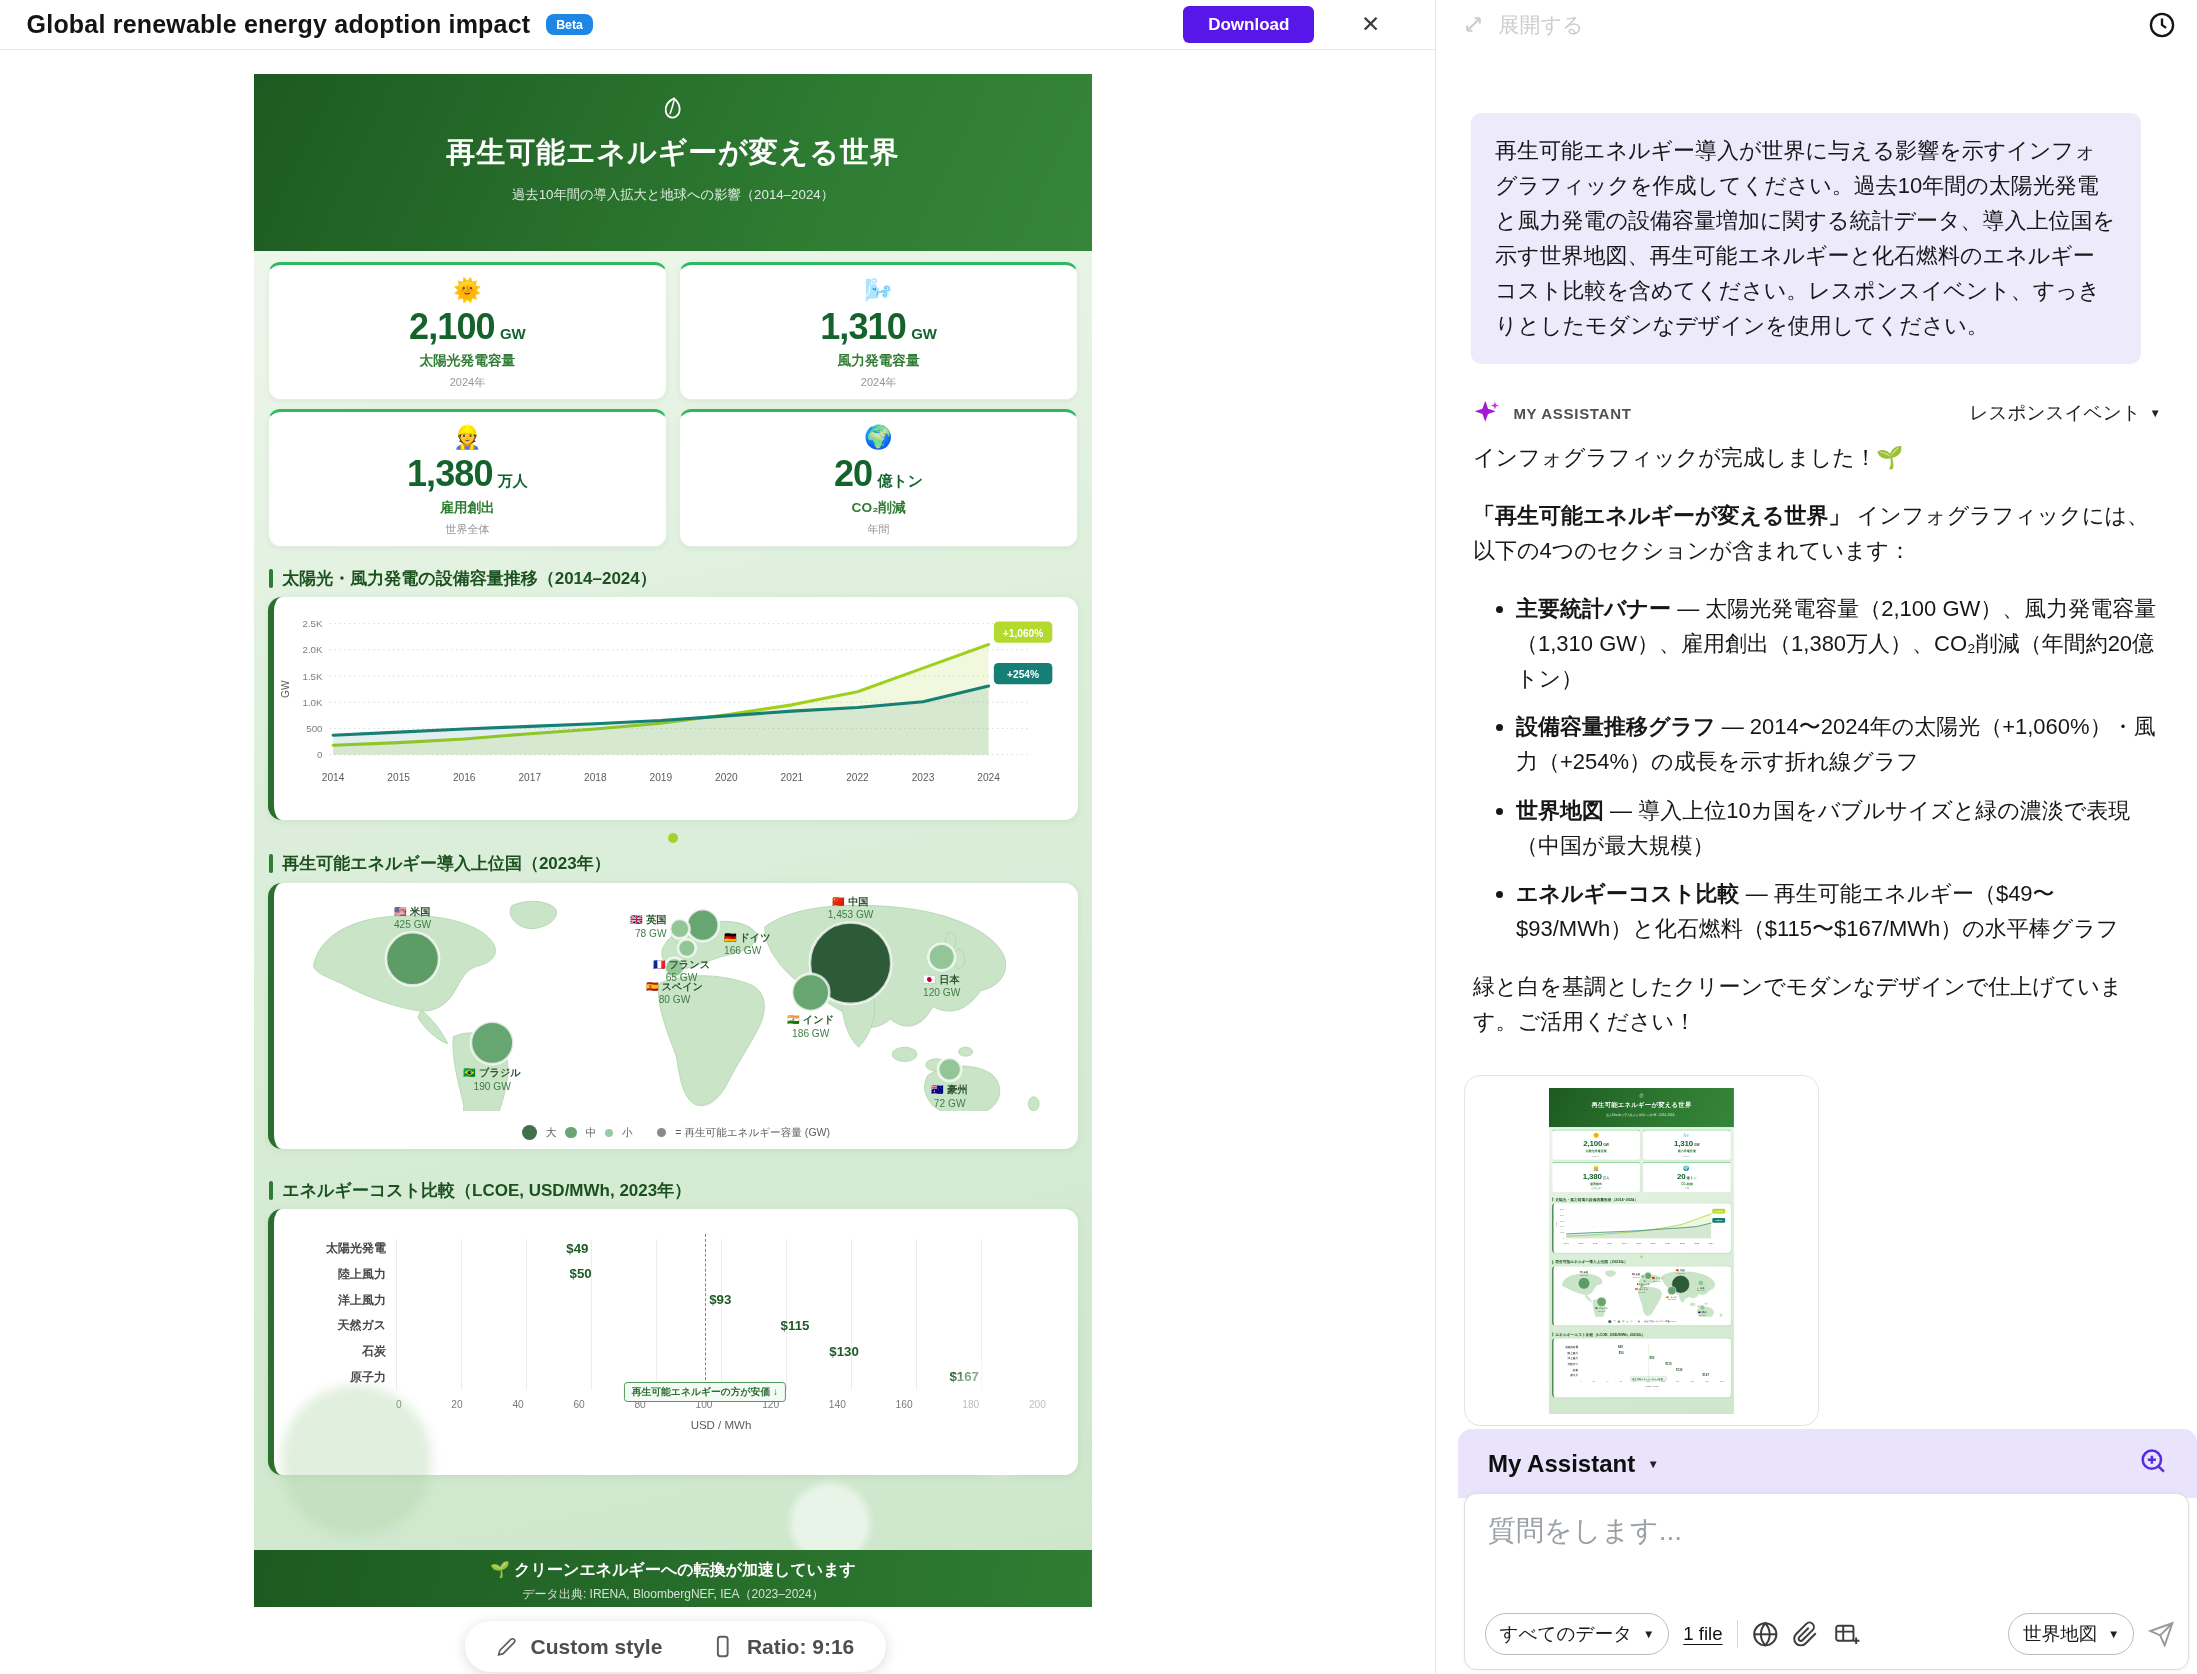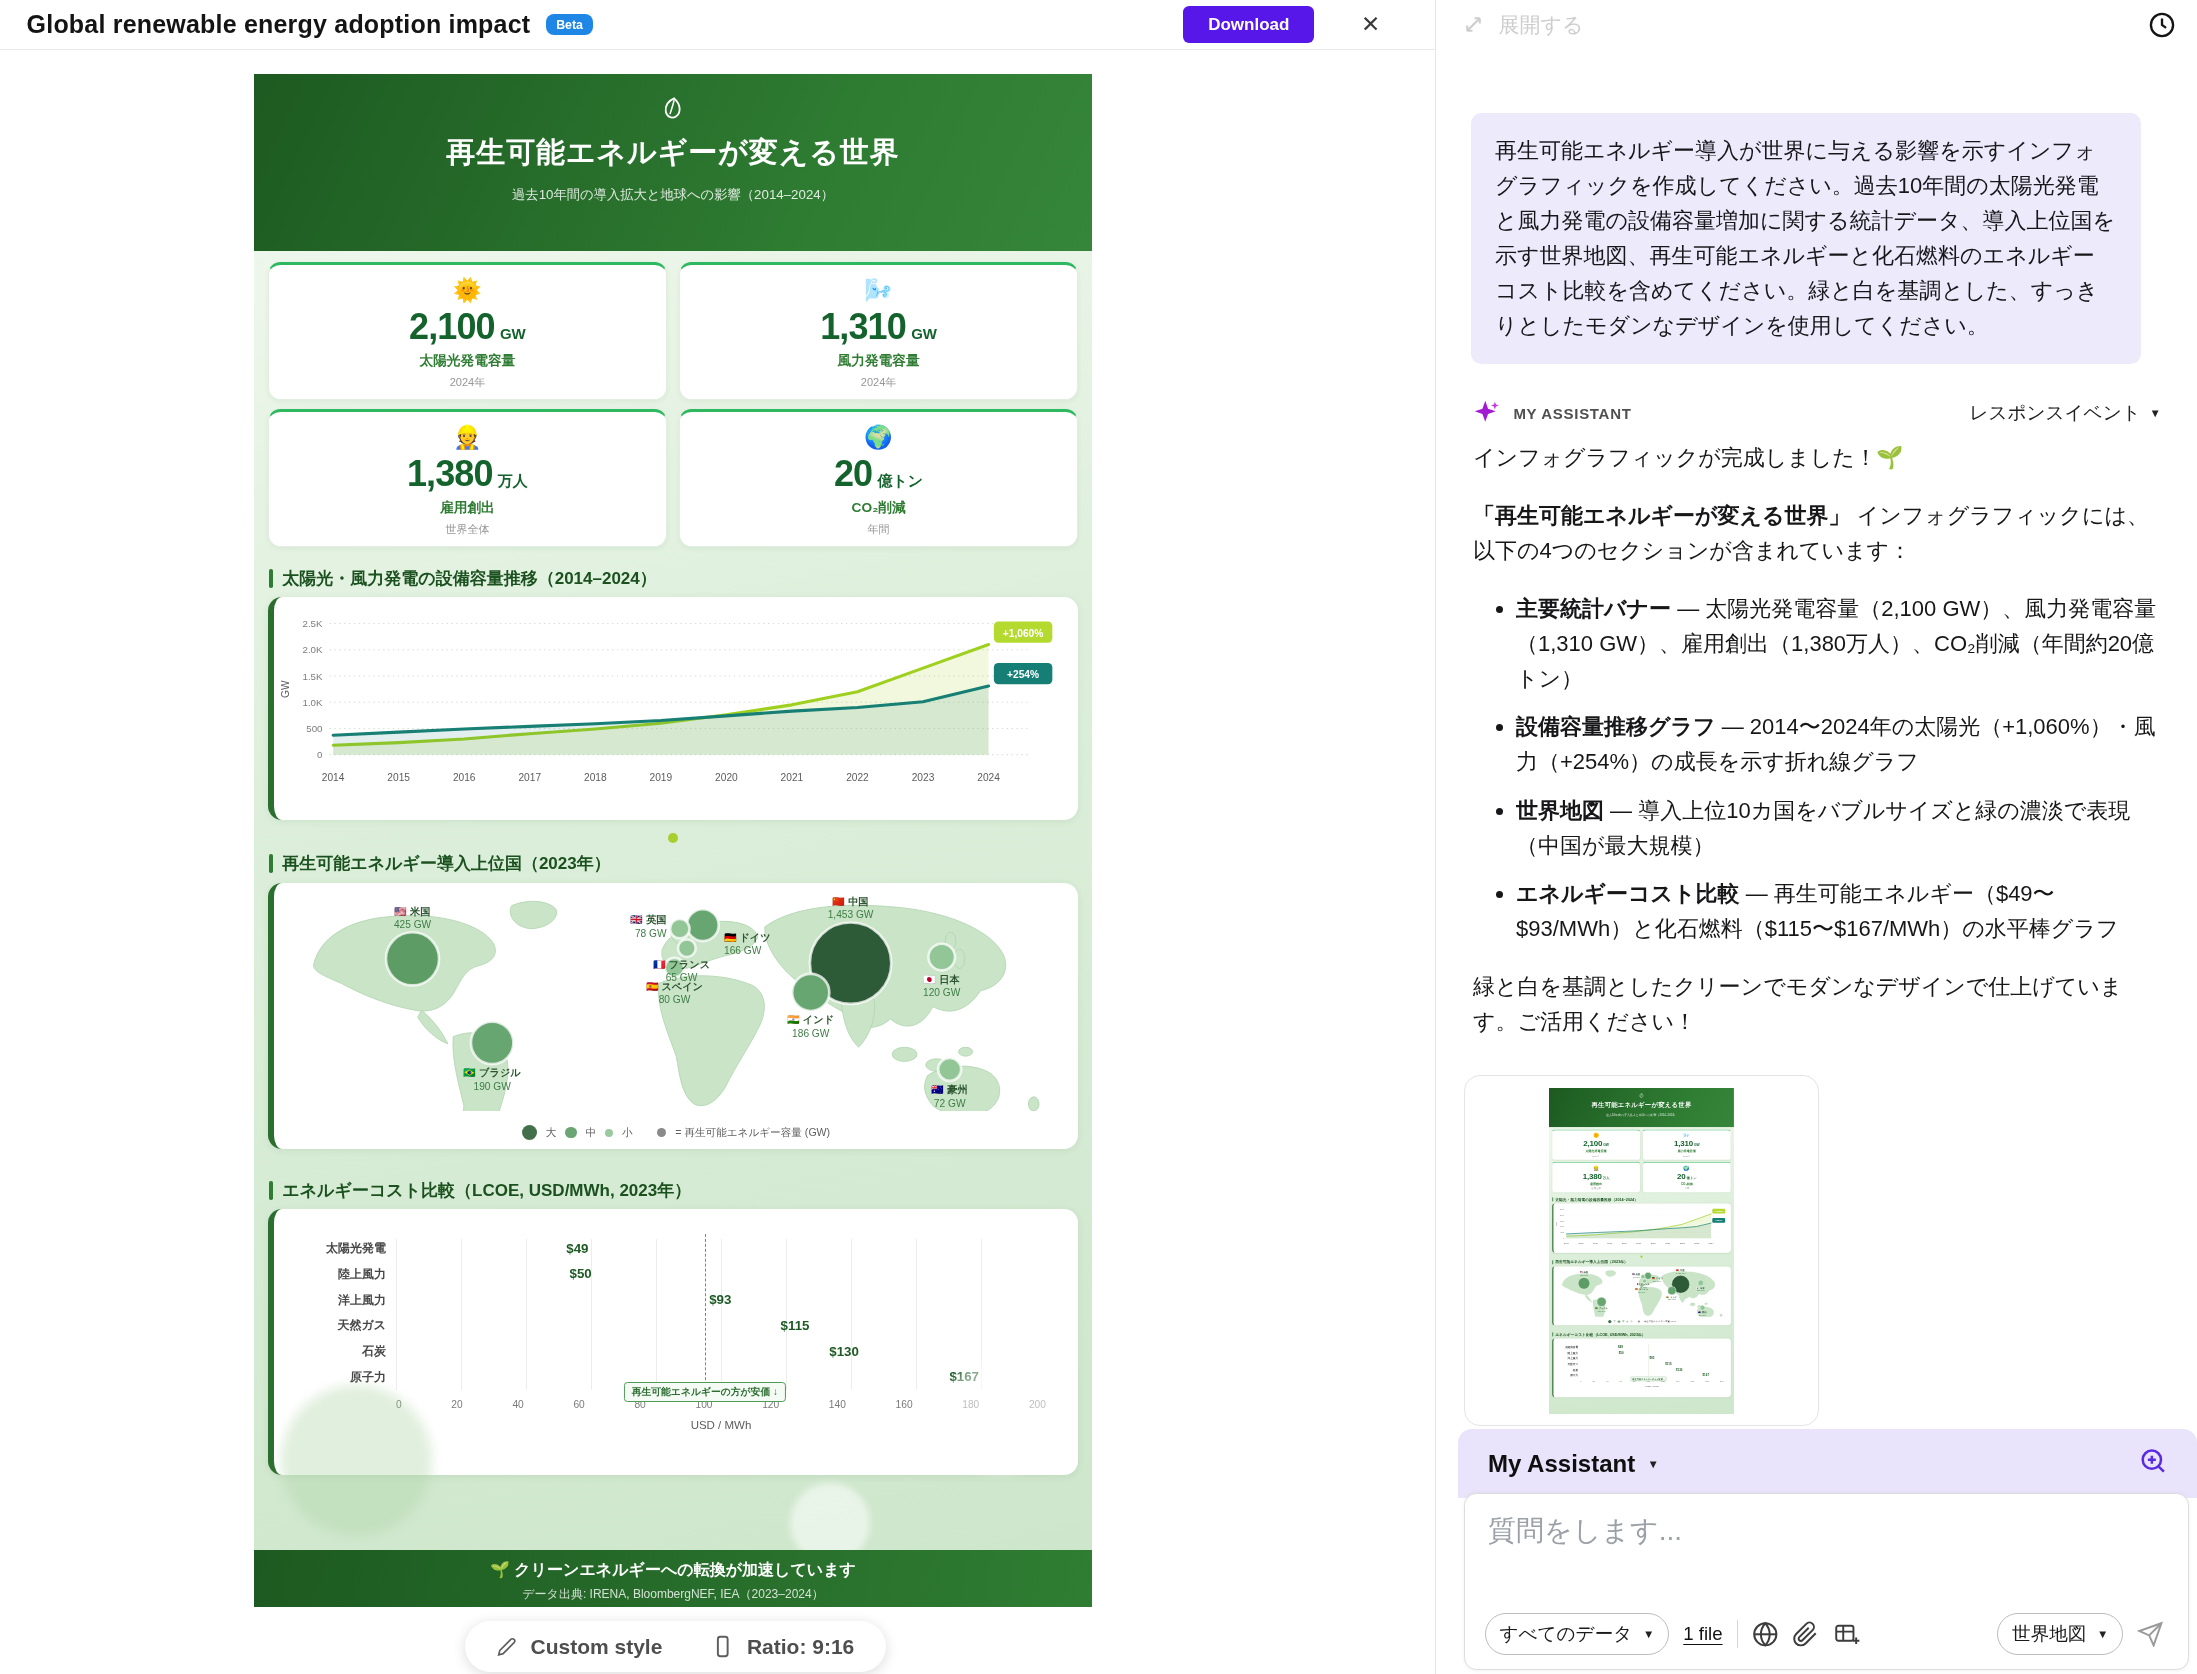--- a/index.html
+++ b/index.html
@@ -110,21 +110,21 @@
   .assist-bar{position:absolute;left:22px;top:1429px;width:739px;height:69px;background:#e9e4fb;
       border-radius:14px 14px 0 0;display:flex;align-items:center;}
   .assist-sel{margin-left:30px;font-size:24px;font-weight:700;color:#0f0f0f;display:flex;align-items:center;
       gap:12.4px;cursor:pointer;}
   .assist-zoom{margin-left:auto;margin-right:28px;cursor:pointer;}
   .input-card{position:absolute;left:28px;top:1493px;width:725px;height:177px;background:#fff;
       border:1.3px solid #dcdcdc;border-radius:12.4px;box-sizing:border-box;box-shadow:0 0.9px 4.4px rgba(0,0,0,.05);}
   .input-card textarea{position:absolute;left:21px;top:16px;width:674px;height:98px;border:none;outline:none;
       resize:none;font-family:inherit;font-size:28px;color:#222;background:transparent;}
   .input-card textarea::placeholder{color:#9aa0a6;}
-  .in-toolbar{position:absolute;left:19.5px;right:24px;bottom:14px;display:flex;align-items:center;gap:14px;}
+  .in-toolbar{position:absolute;left:19.5px;right:13px;bottom:14px;display:flex;align-items:center;gap:14px;}
   .tb-pill{border:1.3px solid #bdbdbd;border-radius:21px;padding:7px 14px;font-size:18.6px;color:#1a1a1a;
       display:flex;align-items:center;gap:10.6px;cursor:pointer;white-space:nowrap;background:#fff;}
   .tb-file{font-size:18.6px;color:#111;text-decoration:underline;text-underline-offset:3.5px;font-weight:500;cursor:pointer;}
   .tb-sep{width:1.3px;height:28px;background:#d6d6d6;}
   .tb-ic{cursor:pointer;display:flex;align-items:center;}
   .tb-spacer{flex:1;}
 </style>
 </head>
 <body>
 
@@ -385,21 +385,21 @@
         </svg>
       <span>展開する</span>
     </div>
     <div class="history-btn">
       <svg width="28" height="28" viewBox="0 0 24 24" fill="none" stroke="#141414" stroke-width="2">
           <circle cx="12" cy="12" r="9.5"></circle>
           <path d="M12 6.5 V12 L15.5 14.5"></path>
         </svg>
     </div>
 
-    <div class="user-bubble">再生可能エネルギー導入が世界に与える影響を示すインフォグラフィックを作成してください。過去10年間の太陽光発電と風力発電の設備容量増加に関する統計データ、導入上位国を示す世界地図、再生可能エネルギーと化石燃料のエネルギーコスト比較を含めてください。緑と白を基調とした、すっきりとしたモダンなデザインを使用してください。</div>
+    <div class="user-bubble">再生可能エネルギー導入が世界に与える影響を示すインフォグラフィックを作成してください。過去10年間の太陽光発電と風力発電の設備容量増加に関する統計データ、導入上位国を示す世界地図、再生可能エネルギーと化石燃料のエネルギーコスト比較を含めてください。レスポンスイベント、すっきりとしたモダンなデザインを使用してください。</div>
 
     <div class="assist-row">
       <svg width="28" height="28" viewBox="0 0 32 32">
           <path d="M14 2 L17.2 11 L26 14 L17.2 17 L14 26 L10.8 17 L2 14 L10.8 11 Z" fill="#a21ad1"></path>
           <path d="M25 3 l1.2 3.3 L29.5 7.5 l-3.3 1.2 L25 12 l-1.2 -3.3 L20.5 7.5 l3.3 -1.2 Z" fill="#c437e0"></path>
         </svg>
       <span class="assist-name">MY ASSISTANT</span>
       <span class="resp-event">
         <span>レスポンスイベント</span>
         <span class="caret">▼</span>

